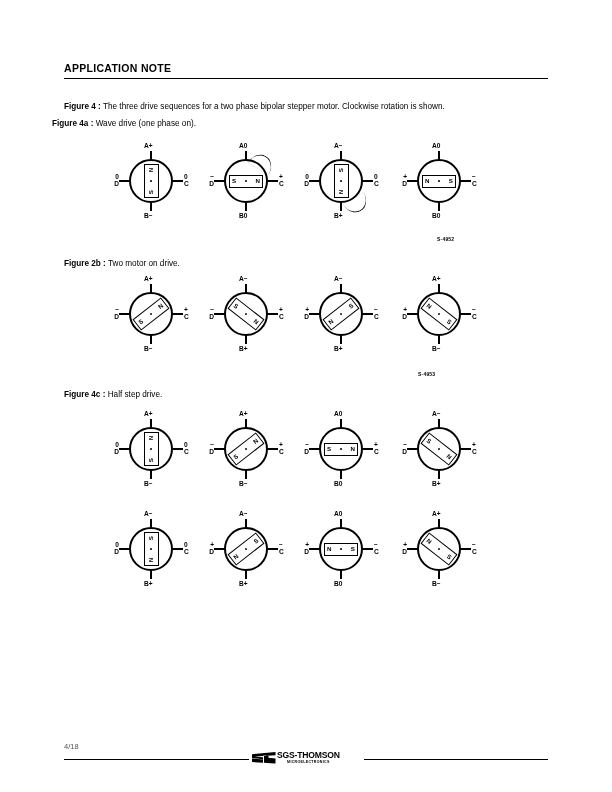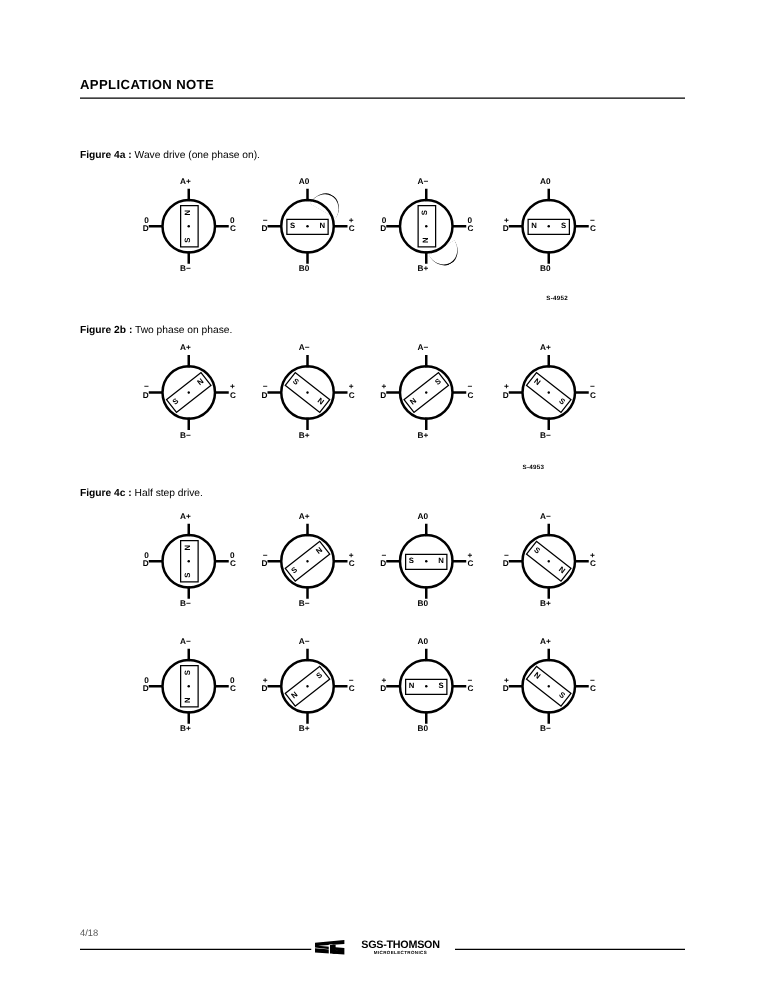--- a/index.html
+++ b/index.html
@@ -43,21 +43,21 @@
 
   
   .caption {
     position: absolute;
     font-size: 8.2px;
     line-height: 13px;
     white-space: nowrap;
   }
   .caption b { font-weight: bold; }
   .cap-fig4   { left: 64px; top: 100px; }
-  .cap-fig4a  { left: 64px; top: 117px; }
+  .cap-fig4a  { left: 52px; top: 117px; }
   .cap-fig4b  { left: 64px; top: 257px; }
   .cap-fig4c  { left: 64px; top: 388px; }
 
   .refcode {
     position: absolute;
     font-size: 5px;
     font-weight: bold;
     letter-spacing: 0.2px;
     color: #000;
   }
@@ -208,21 +208,21 @@
     border-bottom: 1.4px solid #000;
   }
   .footer-logo {
     position: absolute;
     left: 187px;
     top: 5px;
     width: 110px;
     height: 22px;
     display: flex;
     align-items: center;
-    gap: 12px;
+    gap: 0;
   }
   .logo-mark {
     width: 26px; height: 14px;
     position: relative;
     flex: 0 0 auto;
   }
   .logo-text { line-height: 1; }
   .logo-name {
     font-size: 8.6px;
     font-weight: bold;
@@ -238,25 +238,28 @@
 </head>
 <body>
 
 <div class="page">
 
   <div class="header">
     <div class="header-title">APPLICATION NOTE</div>
     <div class="header-rule"></div>
   </div>
 
+  <div class="caption cap-fig4">
+    <b>Figure 4 :</b><span> The three drive sequences for a two phase bipolar stepper motor. Clockwise rotation is shown.</span>
+  </div>
   <div class="caption cap-fig4a">
     <b>Figure 4a :</b><span> Wave drive (one phase on).</span>
   </div>
   <div class="caption cap-fig4b">
-    <b>Figure 2b :</b><span> Two phase on phase.</span>
+    <b>Figure 2b :</b><span> Two motor on drive.</span>
   </div>
   <div class="caption cap-fig4c">
     <b>Figure 4c :</b><span> Half step drive.</span>
   </div>
 
   <div class="refcode ref-a">S-4952</div>
   <div class="refcode ref-b">S-4953</div>
 
   <div id="fig4a-row">
       <div class="motor" style="left: 103px; top: 143px;">

